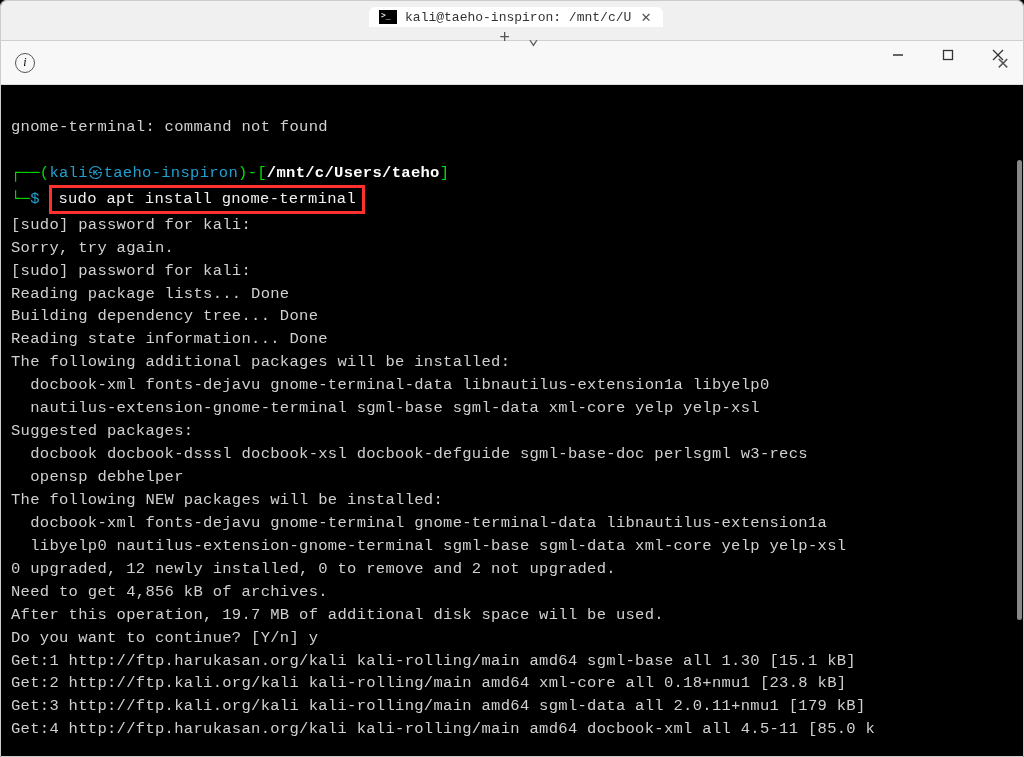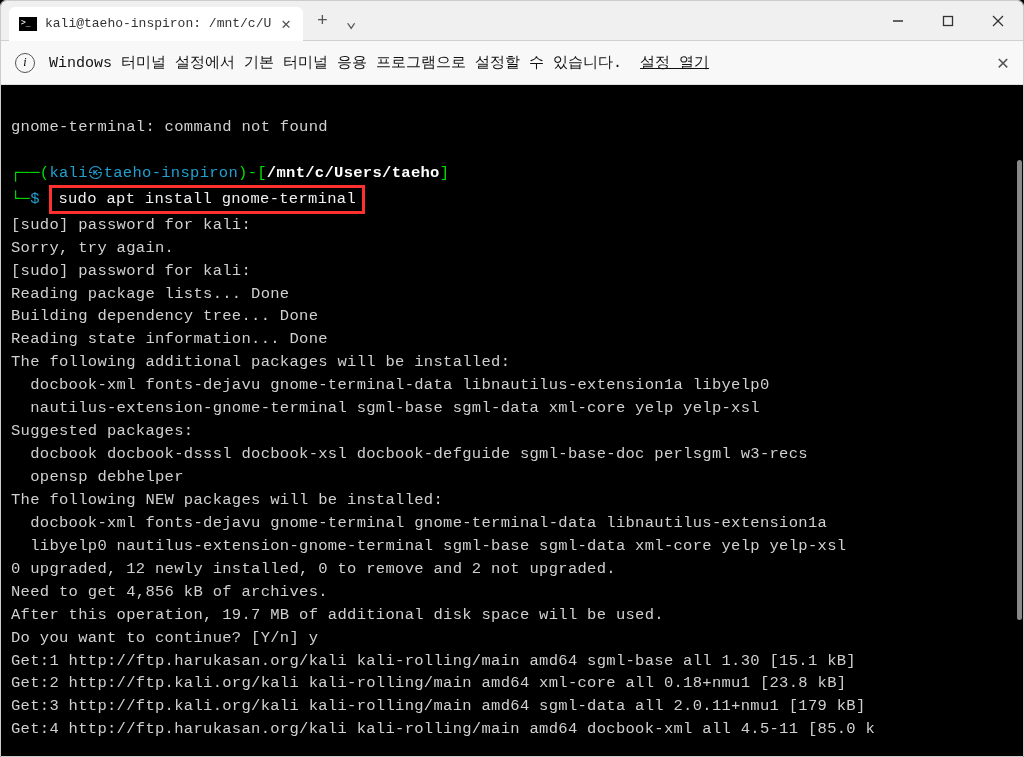--- a/index.html
+++ b/index.html
@@ -11,20 +11,21 @@
   overflow: hidden;
   border: 1px solid #ccc;
   border-radius: 6px 6px 0 0;
 }
 .titlebar {
   height: 40px;
   background: #f0f0f0;
   display: flex;
   align-items: center;
   border-bottom: 1px solid #d0d0d0;
+  flex-direction: column;
 }
 .tab {
   display: flex;
   align-items: center;
   background: #fff;
   height: 34px;
   margin-top: 6px;
   margin-left: 8px;
   padding: 0 10px 0 10px;
   border-radius: 6px 6px 0 0;
@@ -186,23 +187,20 @@
       <svg viewBox="0 0 12 12">
           <line x1="1" y1="1" x2="11" y2="11" stroke="#333" stroke-width="1.3"></line>
           <line x1="11" y1="1" x2="1" y2="11" stroke="#333" stroke-width="1.3"></line>
         </svg>
     </div>
   </div>
 </div>
 
 <div class="infobar">
   <span class="info-circle">i</span>
-  <span class="info-text">
-    <span>Windows 터미널 설정에서 기본 터미널 응용 프로그램으로 설정할 수 있습니다.</span>&nbsp;&nbsp;<span class="info-link">설정 열기</span>
-  </span>
   <span class="info-close">✕</span>
 </div>
 
 <div class="terminal">
 <span>gnome-terminal: command not found</span>
 
 <span class="green">┌──(</span><span class="cyan">kali</span><span class="cyan">㉿</span><span class="cyan">taeho-inspiron</span><span class="green">)-[</span><span class="prompt-path">/mnt/c/Users/taeho</span><span class="green">]</span>
 <span class="green">└─</span><span class="cyan">$</span> <span class="highlight-box"><span class="white">sudo apt install gnome-terminal</span></span>
 <span>[sudo] password for kali:</span>
 <span>Sorry, try again.</span>

